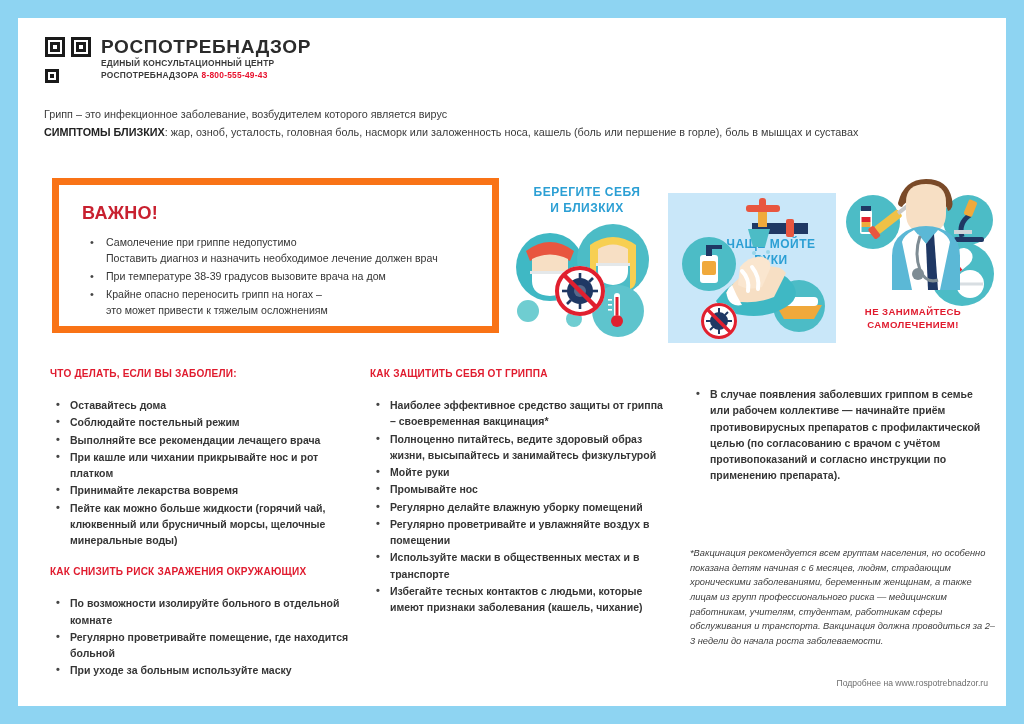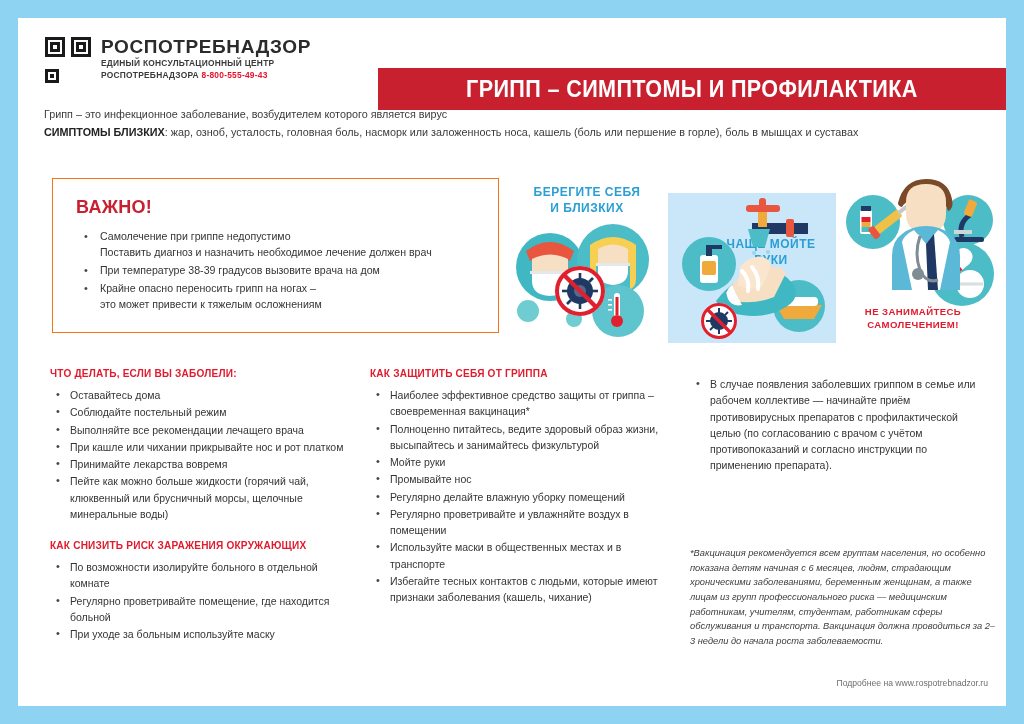--- a/index.html
+++ b/index.html
@@ -78,21 +78,21 @@
   #intro { position: absolute; left: 26px; top: 88px; width: 940px; }
   .intro-line {
     font-size: 10.8px; color: #3b3b3b; line-height: 1.65; white-space: nowrap;
   }
   .intro-strong { font-weight: bold; color: #222; }
 
   
   #important-box {
     position: absolute; left: 34px; top: 160px;
     width: 447px; height: 155px;
-    border: 1px solid #f97316;
+    border: 7px solid #f97316;
     background: #fff;
   }
   #important-title {
     position: absolute; left: 23px; top: 18px;
     color: #c8202f; font-size: 18px; font-weight: bold; letter-spacing: 0.3px;
   }
   #important-list {
     position: absolute; left: 25px; top: 50px; width: 400px;
   }
   #important-list li {
@@ -138,21 +138,21 @@
   .col { position: absolute; top: 350px; }
   #col-left  { left: 32px;  width: 300px; }
   #col-mid   { left: 352px; width: 300px; }
   #col-right { left: 672px; width: 300px; }
 
   .section-head {
     color: #e01b2e; font-size: 10.4px; font-weight: bold;
     letter-spacing: 0.2px; margin-bottom: 4px;
     transform: scaleX(0.97); transform-origin: left center;
   }
-  ul.bullets { margin: 8px 0 0 0; }
+  ul.bullets { margin: 18px 0 0 0; font-weight: bold; }
   ul.bullets li {
     list-style: none; position: relative;
     padding-left: 20px; margin-bottom: 1px;
     font-size: 10.5px; color: #353535; line-height: 1.55;
   }
   ul.bullets li::before {
     content: "\2022"; position: absolute; left: 6px; top: -1px;
     color: #444; font-size: 11px;
   }
   .section-gap { height: 17px; }
@@ -181,23 +181,20 @@
       <div id="logo-text">
         <div id="brand">РОСПОТРЕБНАДЗОР</div>
         <div class="brand-sub">ЕДИНЫЙ КОНСУЛЬТАЦИОННЫЙ ЦЕНТР</div>
         <div class="brand-sub">
           <span>РОСПОТРЕБНАДЗОРА</span>
           <span class="phone">8-800-555-49-43</span>
         </div>
       </div>
     </div>
 
-    <div id="title-banner">
-      <div id="title-text">ГРИПП – СИМПТОМЫ И ПРОФИЛАКТИКА</div>
-    </div>
   </div>
 
   <div id="intro">
     <div class="intro-line">Грипп – это инфекционное заболевание, возбудителем которого является вирус</div>
     <div class="intro-line">
       <span class="intro-strong">СИМПТОМЫ БЛИЗКИХ</span><span>: жар, озноб, усталость, головная боль, насморк   или заложенность носа, кашель (боль или першение в горле), боль в мышцах и суставах</span>
     </div>
   </div>
 
   <div id="important-box">

